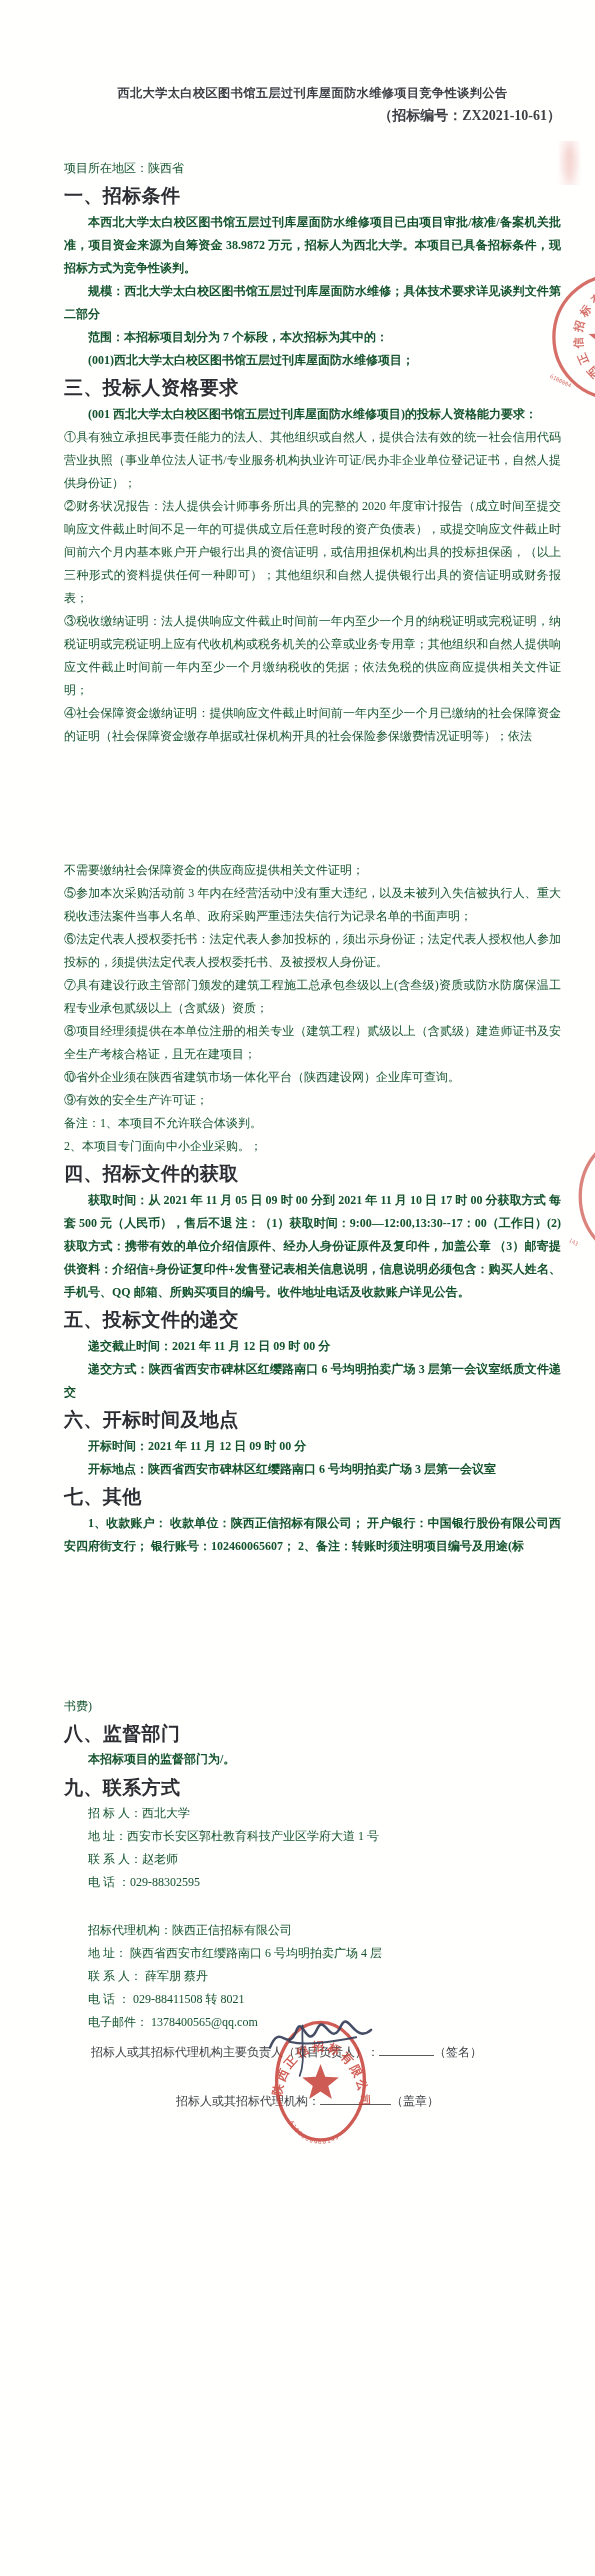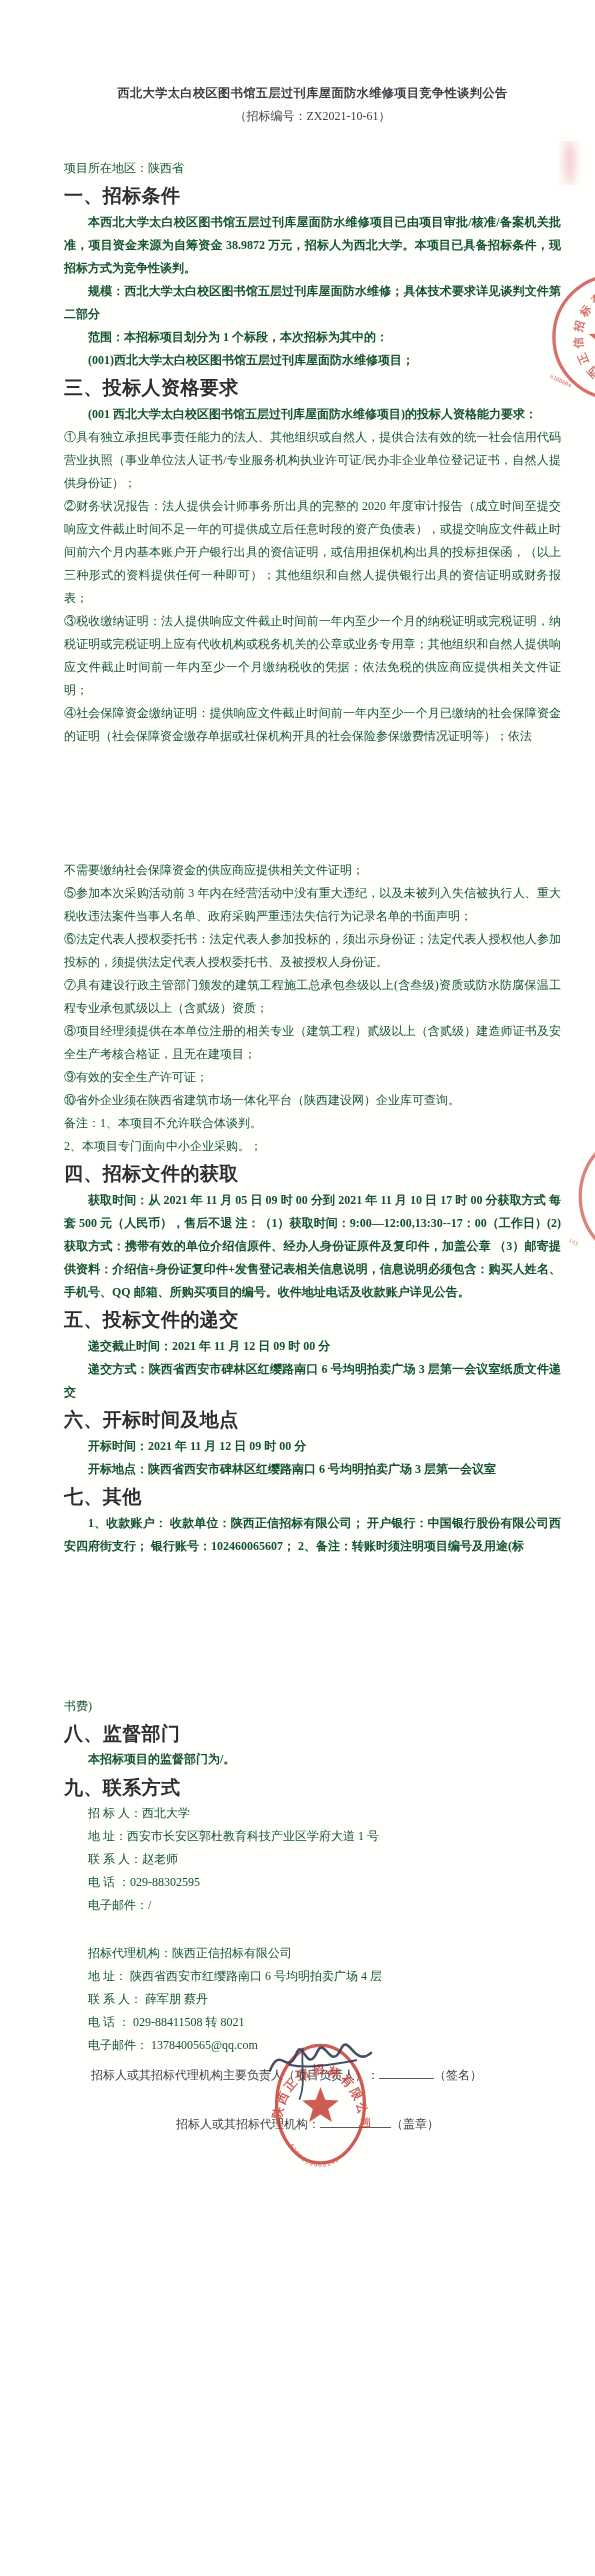--- a/index.html
+++ b/index.html
@@ -9,21 +9,21 @@
     background:#fffffe;
     overflow:hidden;
     font-family:"Liberation Serif","DejaVu Serif",serif;
     color:#45474c;
   }
   .doc{padding:68px 34px 0 64px;}
   .title{
     text-align:center;font-size:12.2px;font-weight:700;color:#3d3f44;
     letter-spacing:0.4px;margin:16px 0 6px;line-height:18px;
   }
-  .subtitle{text-align:center;font-size:12px;font-weight:400;color:#3d3f44;margin:0 0 33px;line-height:16.3px;}
+  .subtitle{text-align:right;font-size:14px;font-weight:700;color:#3d3f44;margin:0 0 33px;line-height:16.3px;}
   p.blk{margin:0;font-size:12px;line-height:23px;color:#14532d;text-align:justify;}
   p.indent{text-indent:2em;font-weight:bold;}
   p.contact{text-indent:2em;}
   h2.heading{
     font-family:"Liberation Sans","DejaVu Sans",sans-serif;
     font-size:19px;line-height:22px;color:#2c2e33;font-weight:700;
     margin:5.2px 0 3.7px;letter-spacing:0.4px;
   }
   .gap{width:100%;}
   .gap1{height:111px;}
@@ -53,36 +53,36 @@
 <div class="page">
 
   <div class="doc">
     <p class="title">西北大学太白校区图书馆五层过刊库屋面防水维修项目竞争性谈判公告</p>
     <p class="subtitle">（招标编号：ZX2021-10-61）</p>
     <div>
         <p class="blk">项目所在地区：陕西省</p>
         <h2 class="heading">一、招标条件</h2>
         <p class="blk indent">本西北大学太白校区图书馆五层过刊库屋面防水维修项目已由项目审批/核准/备案机关批准，项目资金来源为自筹资金 38.9872 万元，招标人为西北大学。本项目已具备招标条件，现招标方式为竞争性谈判。</p>
         <p class="blk indent">规模：西北大学太白校区图书馆五层过刊库屋面防水维修；具体技术要求详见谈判文件第二部分</p>
-        <p class="blk indent">范围：本招标项目划分为 1 个标段，本次招标为其中的：</p>
+        <p class="blk indent">范围：本招标项目划分为 7 个标段，本次招标为其中的：</p>
         <p class="blk indent">(001)西北大学太白校区图书馆五层过刊库屋面防水维修项目；</p>
         <h2 class="heading">三、投标人资格要求</h2>
         <p class="blk indent">(001 西北大学太白校区图书馆五层过刊库屋面防水维修项目)的投标人资格能力要求：</p>
         <p class="blk">①具有独立承担民事责任能力的法人、其他组织或自然人，提供合法有效的统一社会信用代码营业执照（事业单位法人证书/专业服务机构执业许可证/民办非企业单位登记证书，自然人提供身份证）；</p>
         <p class="blk">②财务状况报告：法人提供会计师事务所出具的完整的 2020 年度审计报告（成立时间至提交响应文件截止时间不足一年的可提供成立后任意时段的资产负债表），或提交响应文件截止时间前六个月内基本账户开户银行出具的资信证明，或信用担保机构出具的投标担保函，（以上三种形式的资料提供任何一种即可）；其他组织和自然人提供银行出具的资信证明或财务报表；</p>
         <p class="blk">③税收缴纳证明：法人提供响应文件截止时间前一年内至少一个月的纳税证明或完税证明，纳税证明或完税证明上应有代收机构或税务机关的公章或业务专用章；其他组织和自然人提供响应文件截止时间前一年内至少一个月缴纳税收的凭据；依法免税的供应商应提供相关文件证明；</p>
         <p class="blk">④社会保障资金缴纳证明：提供响应文件截止时间前一年内至少一个月已缴纳的社会保障资金的证明（社会保障资金缴存单据或社保机构开具的社会保险参保缴费情况证明等）；依法</p>
         <div class="gap gap1"></div>
         <p class="blk">不需要缴纳社会保障资金的供应商应提供相关文件证明；</p>
         <p class="blk">⑤参加本次采购活动前 3 年内在经营活动中没有重大违纪，以及未被列入失信被执行人、重大税收违法案件当事人名单、政府采购严重违法失信行为记录名单的书面声明；</p>
         <p class="blk">⑥法定代表人授权委托书：法定代表人参加投标的，须出示身份证；法定代表人授权他人参加投标的，须提供法定代表人授权委托书、及被授权人身份证。</p>
         <p class="blk">⑦具有建设行政主管部门颁发的建筑工程施工总承包叁级以上(含叁级)资质或防水防腐保温工程专业承包贰级以上（含贰级）资质；</p>
         <p class="blk">⑧项目经理须提供在本单位注册的相关专业（建筑工程）贰级以上（含贰级）建造师证书及安全生产考核合格证，且无在建项目；</p>
+        <p class="blk">⑩省外企业须在陕西省建筑市场一体化平台（陕西建设网）企业库可查询。</p>
         <p class="blk">⑨有效的安全生产许可证；</p>
-        <p class="blk">⑩省外企业须在陕西省建筑市场一体化平台（陕西建设网）企业库可查询。</p>
         <p class="blk">备注：1、本项目不允许联合体谈判。</p>
         <p class="blk">2、本项目专门面向中小企业采购。；</p>
         <h2 class="heading">四、招标文件的获取</h2>
         <p class="blk indent">获取时间：从 2021 年 11 月 05 日 09 时 00 分到 2021 年 11 月 10 日 17 时 00 分获取方式 每套 500 元（人民币），售后不退 注：（1）获取时间：9:00—12:00,13:30--17：00（工作日）(2) 获取方式：携带有效的单位介绍信原件、经办人身份证原件及复印件，加盖公章 （3）邮寄提供资料：介绍信+身份证复印件+发售登记表相关信息说明，信息说明必须包含：购买人姓名、手机号、QQ 邮箱、所购买项目的编号。收件地址电话及收款账户详见公告。</p>
         <h2 class="heading">五、投标文件的递交</h2>
         <p class="blk indent">递交截止时间：2021 年 11 月 12 日 09 时 00 分</p>
         <p class="blk indent">递交方式：陕西省西安市碑林区红缨路南口 6 号均明拍卖广场 3 层第一会议室纸质文件递交</p>
         <h2 class="heading">六、开标时间及地点</h2>
         <p class="blk indent">开标时间：2021 年 11 月 12 日 09 时 00 分</p>
         <p class="blk indent">开标地点：陕西省西安市碑林区红缨路南口 6 号均明拍卖广场 3 层第一会议室</p>
@@ -90,21 +90,20 @@
         <p class="blk indent">1、收款账户： 收款单位：陕西正信招标有限公司； 开户银行：中国银行股份有限公司西安四府街支行； 银行账号：102460065607； 2、备注：转账时须注明项目编号及用途(标</p>
         <div class="gap gap2"></div>
         <p class="blk">书费)</p>
         <h2 class="heading">八、监督部门</h2>
         <p class="blk indent">本招标项目的监督部门为/。</p>
         <h2 class="heading">九、联系方式</h2>
         <p class="blk contact">招 标 人：西北大学</p>
         <p class="blk contact">地  址：西安市长安区郭杜教育科技产业区学府大道 1 号</p>
         <p class="blk contact">联 系 人：赵老师</p>
         <p class="blk contact">电 话 ：029-88302595</p>
-        <p class="blk contact">电子邮件：/</p>
         <div class="gap vspace"></div>
         <p class="blk contact">招标代理机构：陕西正信招标有限公司</p>
         <p class="blk contact">地 址： 陕西省西安市红缨路南口 6 号均明拍卖广场 4 层</p>
         <p class="blk contact">联 系 人： 薛军朋 蔡丹</p>
         <p class="blk contact">电 话 ： 029-88411508 转 8021</p>
         <p class="blk contact">电子邮件： 1378400565@qq.com</p>
       </div>
   </div>
 
   <div class="smudge"></div>

